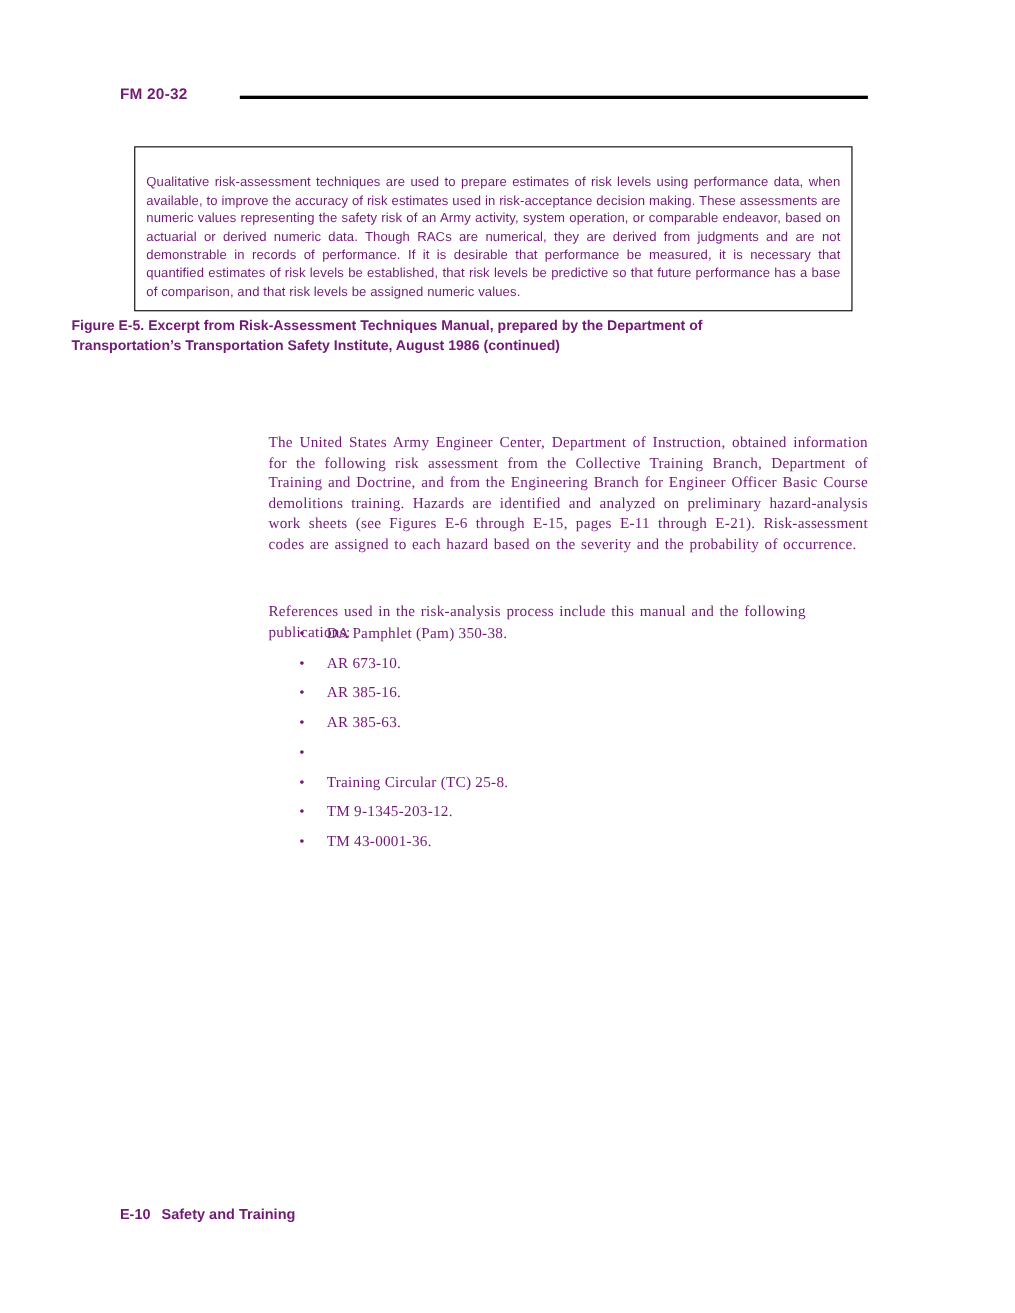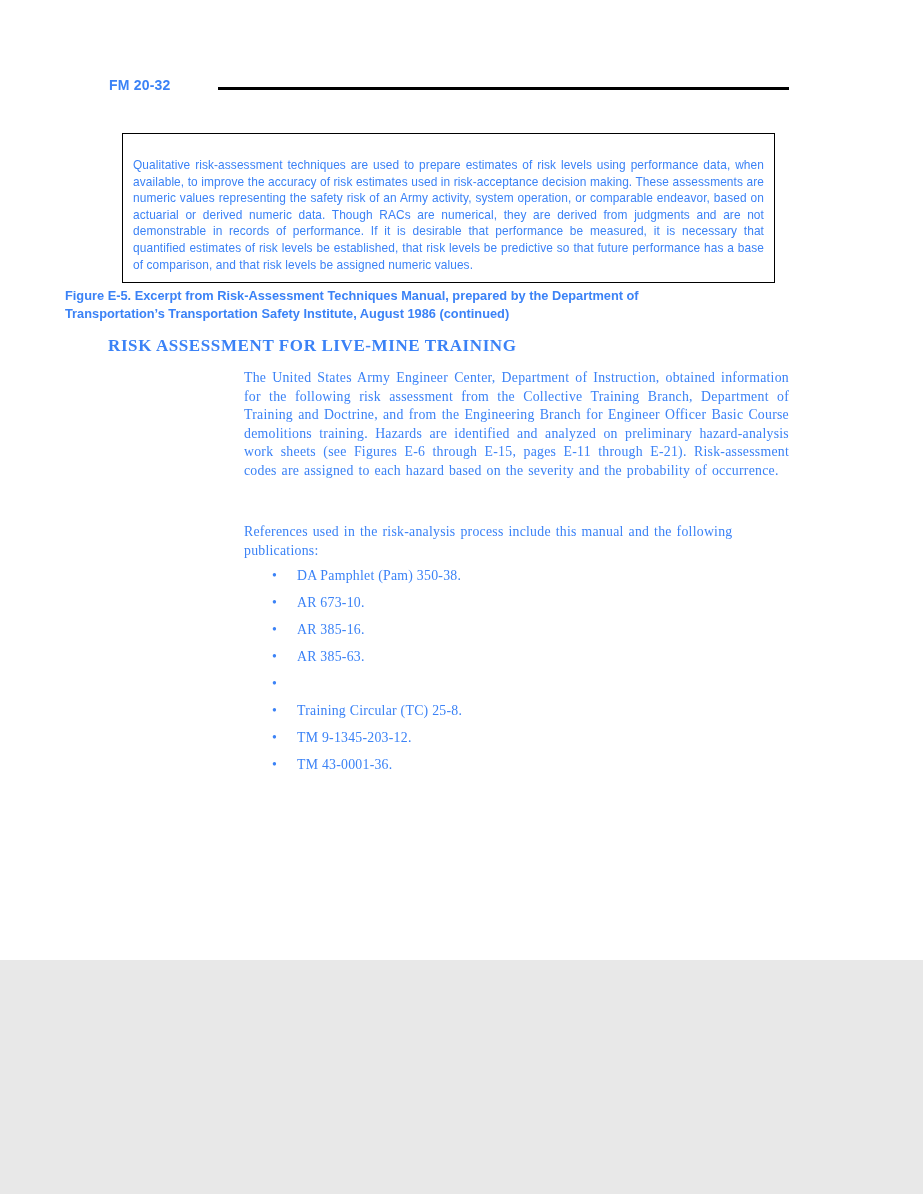--- a/index.html
+++ b/index.html
@@ -3,26 +3,26 @@
 <meta charset="utf-8">
 <style>
   html, body {
     margin: 0;
     padding: 0;
     background: #e8e8e8;
   }
   .page {
     position: relative;
     width: 923px;
-    height: 960px;
+    height: 1194px;
     margin: 0 auto;
     background: #ffffff;
     overflow: hidden;
     font-family: "Liberation Serif", serif;
-    color: #3b82f6;
+    color: #701a75;
   }
   .header-label {
     position: absolute;
     top: 77px;
     left: 109px;
     font-family: "Liberation Sans", sans-serif;
     font-weight: bold;
     font-size: 14px;
     letter-spacing: 0.2px;
   }
@@ -69,20 +69,21 @@
   }
   .body-para {
     position: absolute;
     left: 244px;
     width: 545px;
     text-align: justify;
     font-size: 13.8px;
     line-height: 18.5px;
     letter-spacing: 0.25px;
     word-spacing: 1.2px;
+    margin-top: 24px;
   }
   .para-1 { top: 369px; }
   .para-2 { top: 523px; text-align: left; }
   .bullet-list {
     position: absolute;
     top: 568px;
     left: 272px;
     font-size: 13.8px;
     letter-spacing: 0.25px;
   }
@@ -117,21 +118,20 @@
 
   <div class="text-box">
     <span>Qualitative risk-assessment techniques are used to prepare estimates of risk levels using performance data, when available, to improve the accuracy of risk estimates used in risk-acceptance decision making. These assessments are numeric values representing the safety risk of an Army activity, system operation, or comparable endeavor, based on actuarial or derived numeric data. Though RACs are numerical, they are derived from judgments and are not demonstrable in records of performance. If it is desirable that performance be measured, it is necessary that quantified estimates of risk levels be established, that risk levels be predictive so that future performance has a base of comparison, and that risk levels be assigned numeric values.</span>
   </div>
 
   <div class="figure-caption">
     <div>Figure E-5. Excerpt from Risk-Assessment Techniques Manual, prepared by the Department of</div>
     <div>Transportation’s Transportation Safety Institute, August 1986 (continued)</div>
   </div>
 
-  <div class="section-heading">RISK ASSESSMENT FOR LIVE-MINE TRAINING</div>
 
   <div class="body-para para-1">The United States Army Engineer Center, Department of Instruction, obtained information for the following risk assessment from the Collective Training Branch, Department of Training and Doctrine, and from the Engineering Branch for Engineer Officer Basic Course demolitions training. Hazards are identified and analyzed on preliminary hazard-analysis work sheets (see Figures E-6 through E-15, pages E-11 through E-21). Risk-assessment codes are assigned to each hazard based on the severity and the probability of occurrence.</div>
 
   <div class="body-para para-2">References used in the risk-analysis process include this manual and the following publications:</div>
 
   <div class="bullet-list">
     <div class="bullet-row">
       <span class="bullet-marker">•</span>
       <span>DA Pamphlet (Pam) 350-38.</span>
     </div>

